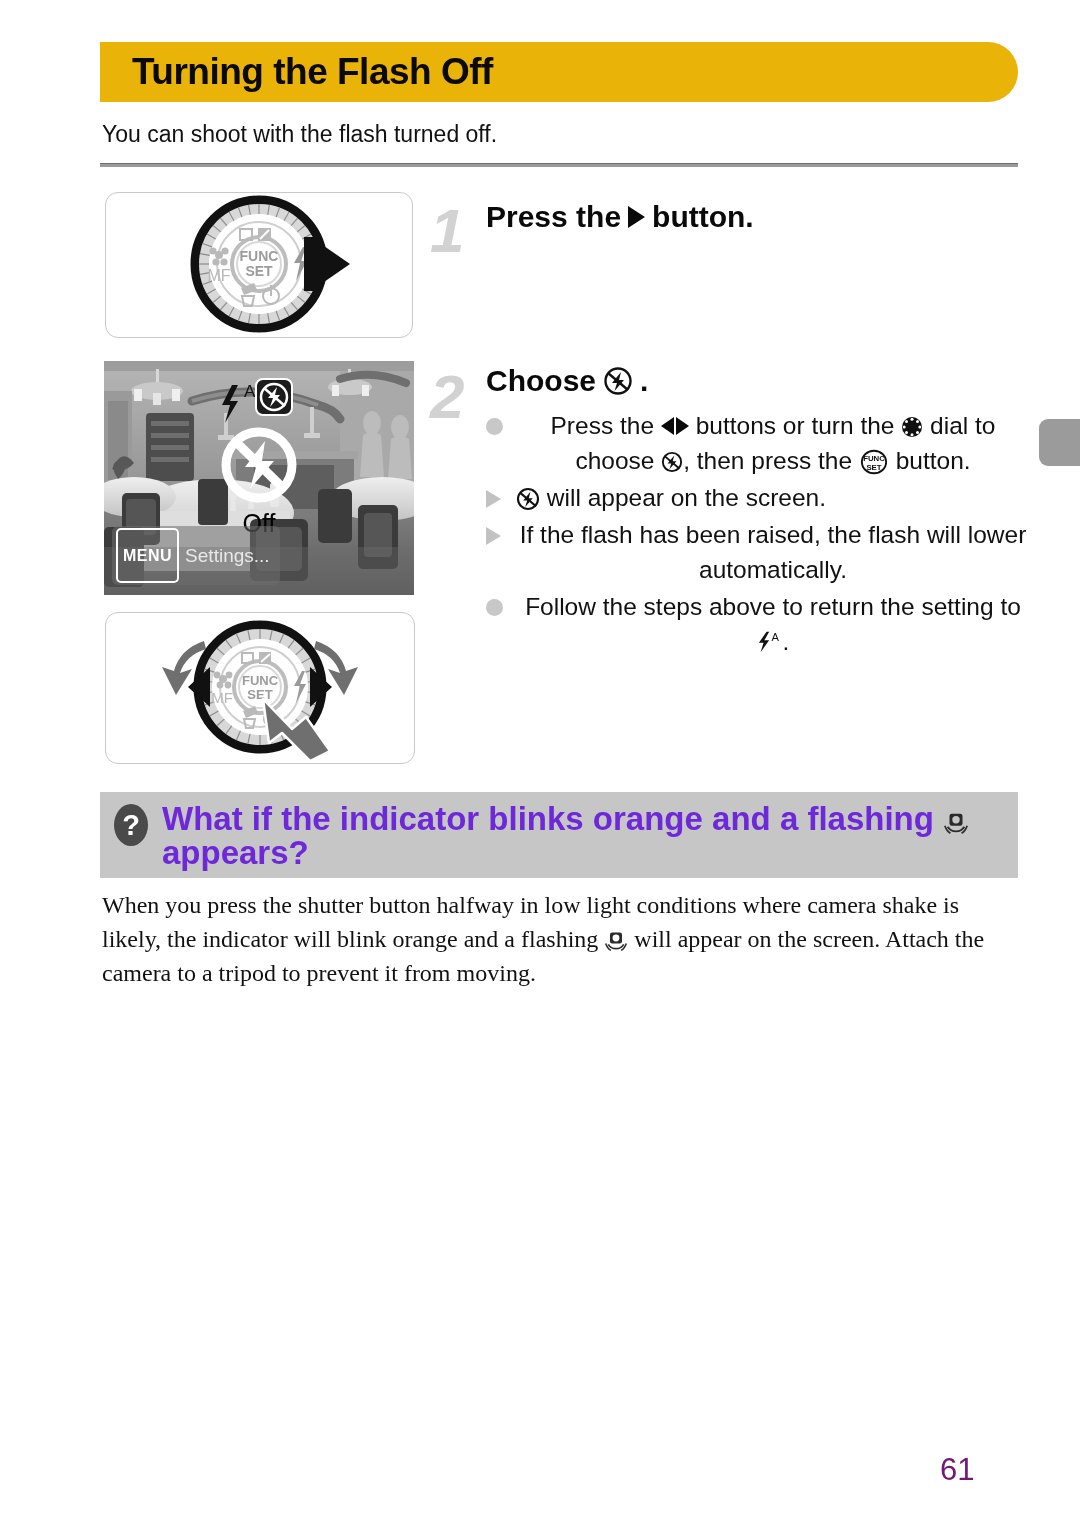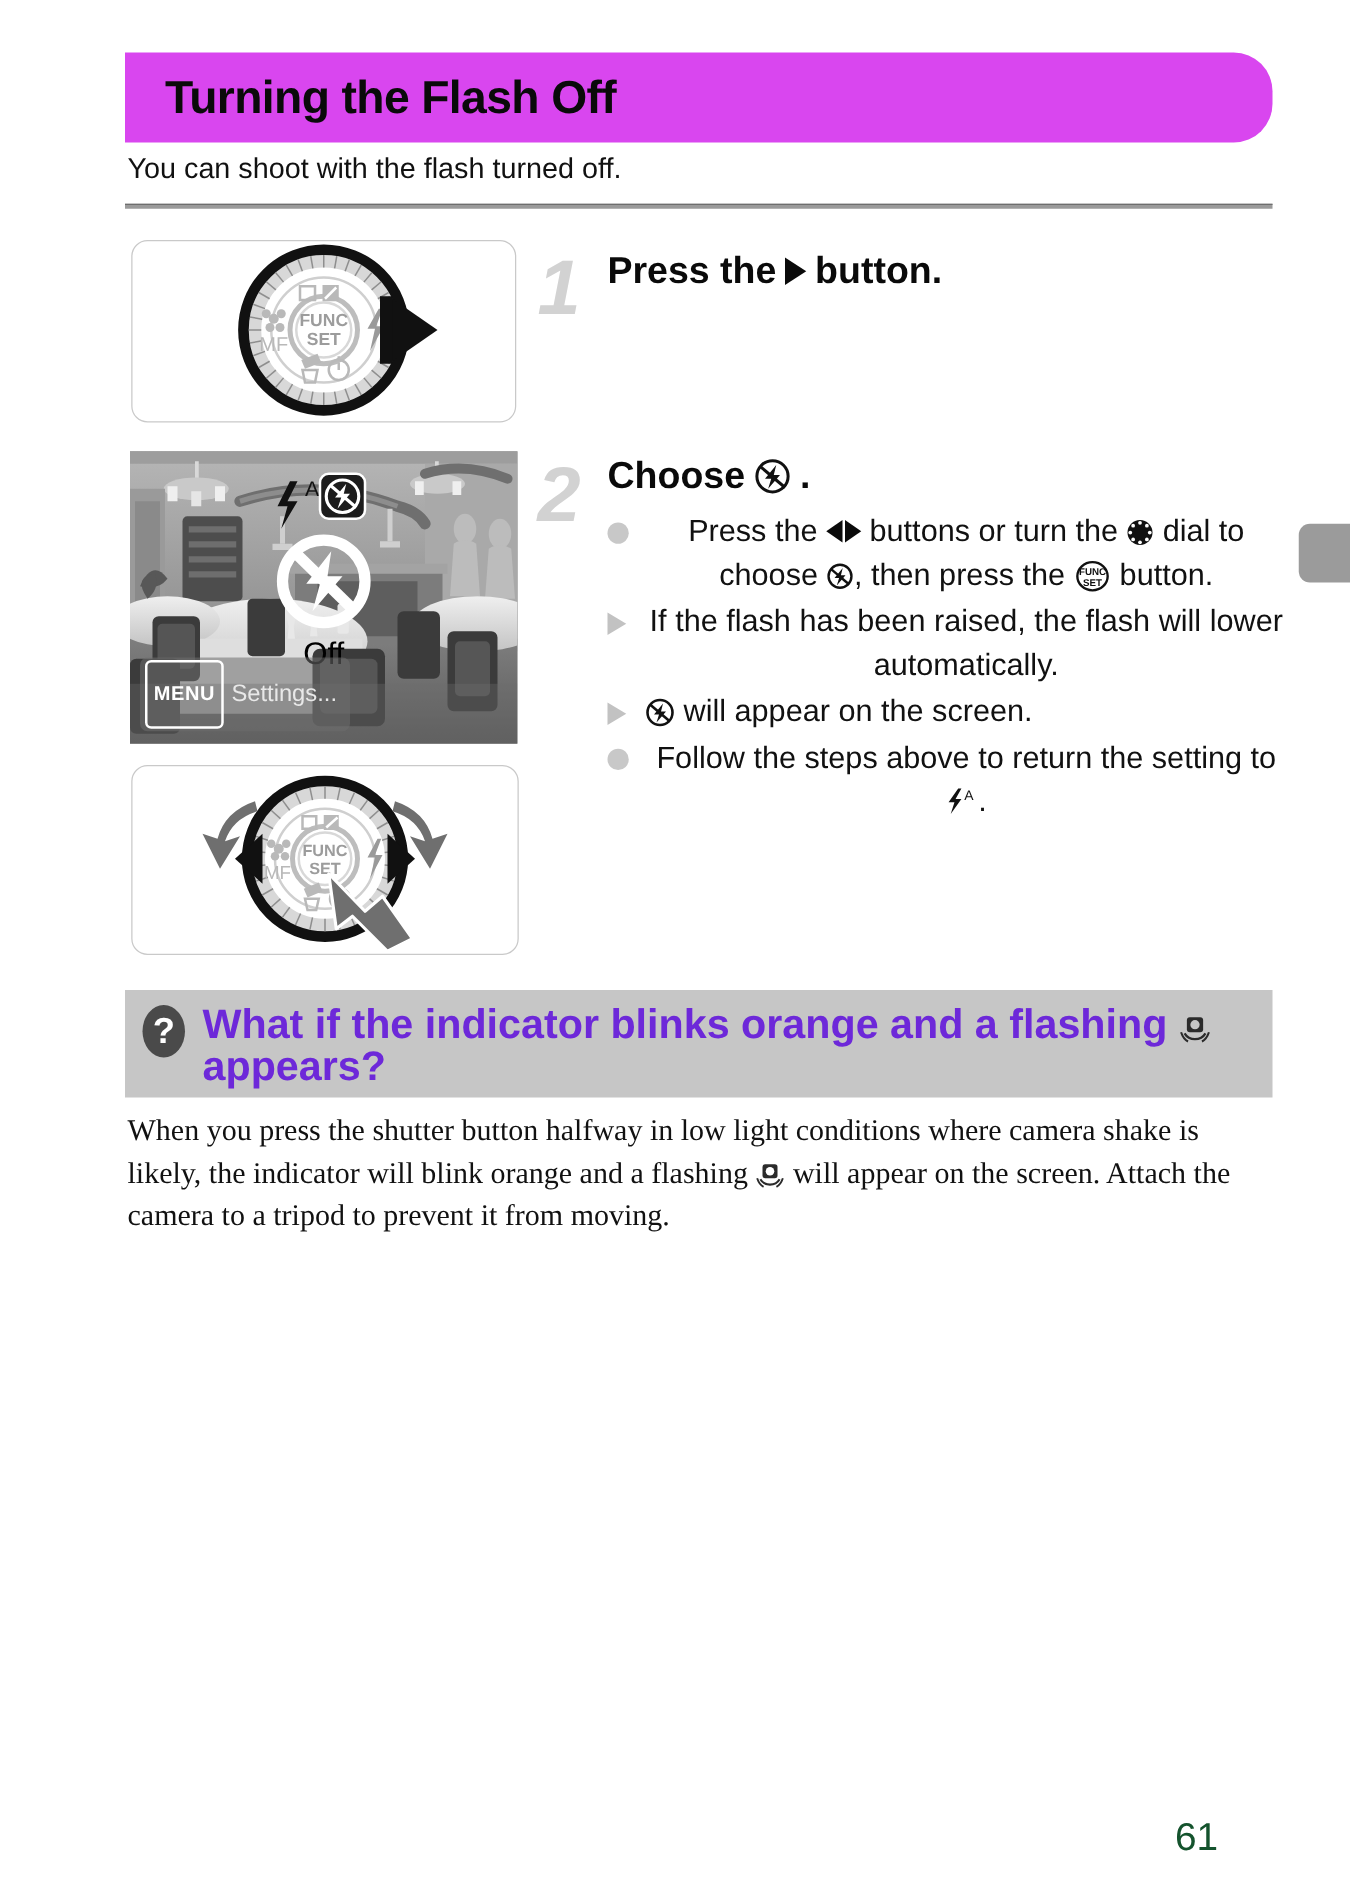--- a/index.html
+++ b/index.html
@@ -15,22 +15,22 @@
     color: #111;
     overflow: hidden;
   }
 
   
   .header-bar {
     position: absolute;
     left: 100px;
     top: 42px;
     width: 918px;
-    height: 72px;
-    background: #d946ef;
+    height: 60px;
+    background: #eab308;
     border-radius: 0 31px 31px 0;
     display: flex;
     align-items: center;
   }
   .header-title {
     font-size: 37px;
     font-weight: bold;
     letter-spacing: -0.5px;
     color: #0a0a0a;
     padding-left: 32px;
@@ -233,21 +233,21 @@
     line-height: 34px;
     color: #111;
     font-family: Liberation Serif, serif;
   }
 
   .page-num {
     position: absolute;
     left: 940px;
     top: 1452px;
     font-size: 31px;
-    color: #14532d;
+    color: #701a75;
   }
 
   
   .photo-svg { position: absolute; left: 0; top: 0; }
 
   .menu-pill {
     position: absolute;
     left: 8px;
     bottom: 10px;
     display: flex;
@@ -643,34 +643,34 @@
           <text x="17" y="14" font-family="Liberation Sans, sans-serif" font-size="9" font-weight="bold" fill="#111" text-anchor="middle">FUNC</text>
           <text x="17" y="24" font-family="Liberation Sans, sans-serif" font-size="9" font-weight="bold" fill="#111" text-anchor="middle">SET</text>
         </svg><span> button.</span>
       </div>
     </div>
 
     <div class="bullet">
       <div class="bullet-marker">
           <span class="tri-marker"></span>
         </div>
-      <div class="bullet-text">If the flash has been raised, the flash will lower automatically.</div>
-    </div>
-
-    <div class="bullet">
-      <div class="bullet-marker">
-          <span class="tri-marker"></span>
-        </div>
       <div class="bullet-text">
         <svg class="ic" width="24" height="24" viewBox="0 0 30 30" style="vertical-align:-5px">
           <circle cx="15" cy="15" r="12.5" fill="none" stroke="#111" stroke-width="2.6"></circle>
           <path d="M18 6 L9 17 L14 17 L11.5 25 L21 14 L16 14 Z" fill="#111"></path>
           <line x1="5" y1="7" x2="25" y2="24" stroke="#111" stroke-width="2.6"></line>
         </svg><span> will appear on the screen.</span>
       </div>
+    </div>
+
+    <div class="bullet">
+      <div class="bullet-marker">
+          <span class="tri-marker"></span>
+        </div>
+      <div class="bullet-text">If the flash has been raised, the flash will lower automatically.</div>
     </div>
 
     <div class="bullet">
       <div class="bullet-marker">
           <span class="dot-marker"></span>
         </div>
       <div class="bullet-text">
         <span>Follow the steps above to return the setting to </span><svg class="ic" width="26" height="24" viewBox="0 0 30 28" style="vertical-align:-4px">
           <path d="M11 2 L2 15 L7.5 15 L4 26 L14 12 L8.5 12 L14 2 Z" fill="#111"></path>
           <text x="21" y="13" font-family="Liberation Sans, sans-serif" font-size="13" fill="#111" text-anchor="middle">A</text>

